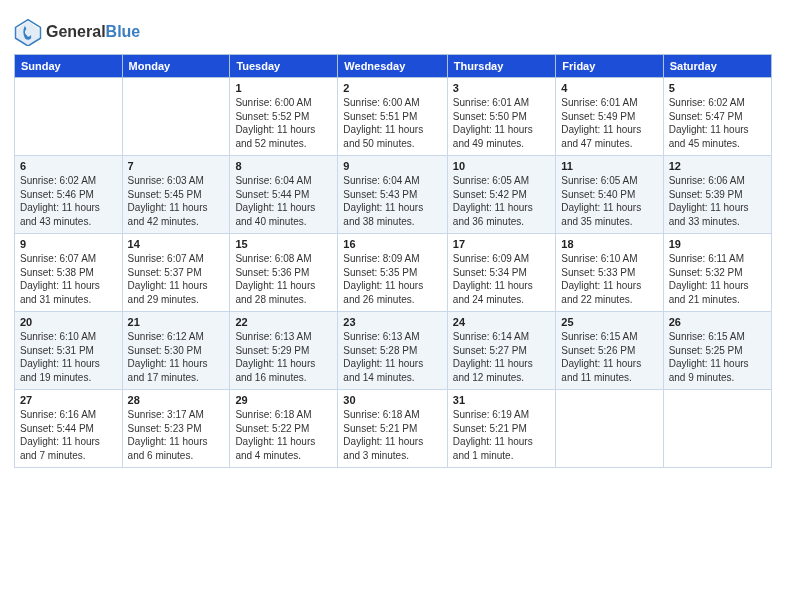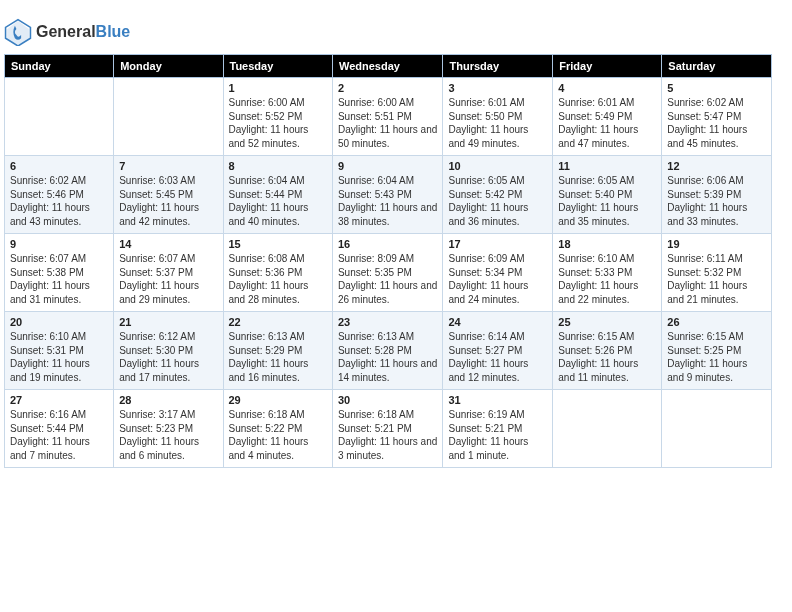--- a/index.html
+++ b/index.html
@@ -6,21 +6,21 @@
     body {
       font-family: Arial, sans-serif;
       background: #fff;
       width: 792px;
       height: 612px;
       overflow: hidden;
     }
     .page {
       width: 792px;
       min-height: 612px;
-      padding: 18px 20px 10px 4px;
+      padding: 18px 20px 10px 14px;
       background: #fff;
     }
     .header {
       display: flex;
       justify-content: space-between;
       align-items: flex-start;
       margin-bottom: 8px;
     }
     .logo {
       display: flex;
@@ -42,21 +42,21 @@
     .subtitle {
       font-size: 14px;
       color: #555;
     }
     .calendar {
       width: 100%;
       border-collapse: collapse;
       font-size: 10px;
     }
     .calendar th {
-      background: #000000;
+      background: #1d4ed8;
       color: #fff;
       text-align: left;
       padding: 5px 6px;
       font-size: 11px;
       font-weight: bold;
       border: 1px solid #aac4e0;
     }
     .calendar td {
       border: 1px solid #c8d8e8;
       vertical-align: top;

